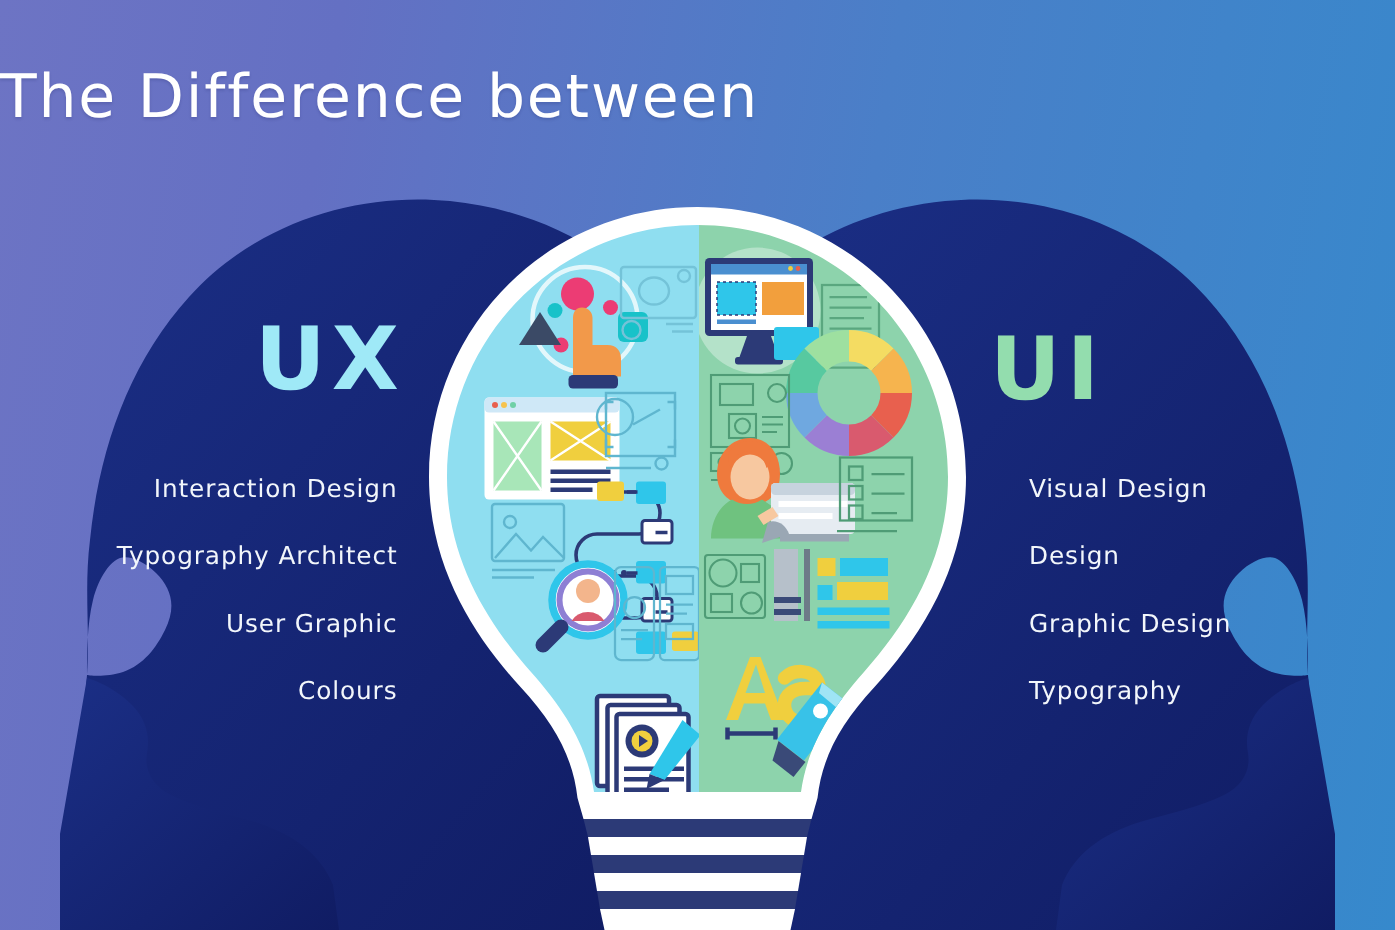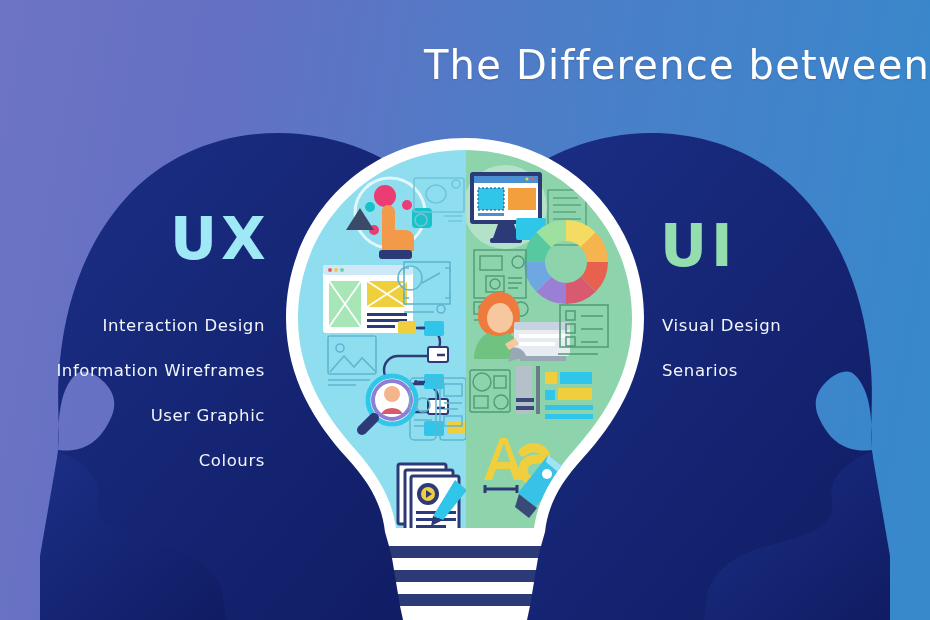--- a/index.html
+++ b/index.html
@@ -6,38 +6,38 @@
   html,body { width:930px; height:620px; overflow:hidden; }
   body {
     font-family:"DejaVu Sans", sans-serif;
     background:linear-gradient(100deg,#6d74c4 0%,#6470c3 22%,#4a7fc8 58%,#3689cc 100%);
     position:relative;
   }
   #stage { position:absolute; inset:0; }
   svg.layer { position:absolute; left:0; top:0; width:930px; height:620px; }
 
   .title {
-    position:absolute; left:0; top:42px; width:930px; text-align:right;
+    position:absolute; left:0; top:42px; width:930px; text-align:left;
     font-size:40px; color:#ffffff; letter-spacing:1.2px;
     font-family:"DejaVu Sans", sans-serif; font-weight:400;
     text-shadow:0 1px 2px rgba(20,30,90,.18);
     z-index:6;
   }
 
   .sideLabel {
     position:absolute; font-size:58px; font-weight:700; letter-spacing:4px;
     z-index:6; font-family:"DejaVu Sans", sans-serif;
   }
   #ux-label { left:170px; top:205px; color:#9fe9f7; }
   #ui-label { left:660px; top:212px; color:#93ddae; }
 
   .list { position:absolute; z-index:6; font-size:16.5px; color:#f2f6fb;
-          letter-spacing:.6px; line-height:1; }
+          letter-spacing:.6px; line-height:1;margin-left:44px; }
   #ux-list { right:665px; top:318px; text-align:right; }
-  #ui-list { left:662px; top:318px; text-align:left; }
+  #ui-list { left:642px; top:318px; text-align:left; }
   .list .item { height:45px; white-space:nowrap; }
 </style>
 </head>
 <body>
 
 <div id="stage">
 
   <svg class="layer" viewBox="0 0 930 620">
     <defs>
       <linearGradient id="headGradL" x1="0" y1="0" x2="1" y2="1">
@@ -338,23 +338,25 @@
     </g>
   </svg>
 
   <div class="title">The Difference between</div>
 
   <div class="sideLabel" id="ux-label">UX</div>
   <div class="sideLabel" id="ui-label">UI</div>
 
   <div class="list" id="ux-list">
     <div class="item">Interaction Design</div>
-    <div class="item">Information Wireframes</div>
+    <div class="item">Typography Architect</div>
     <div class="item">User Graphic</div>
     <div class="item">Colours</div>
   </div>
 
   <div class="list" id="ui-list">
     <div class="item">Visual Design</div>
-    <div class="item">Senarios</div>
+    <div class="item">Design</div>
+    <div class="item">Graphic Design</div>
+    <div class="item">Typography</div>
   </div>
 
 </div>
 
 </body></html>

